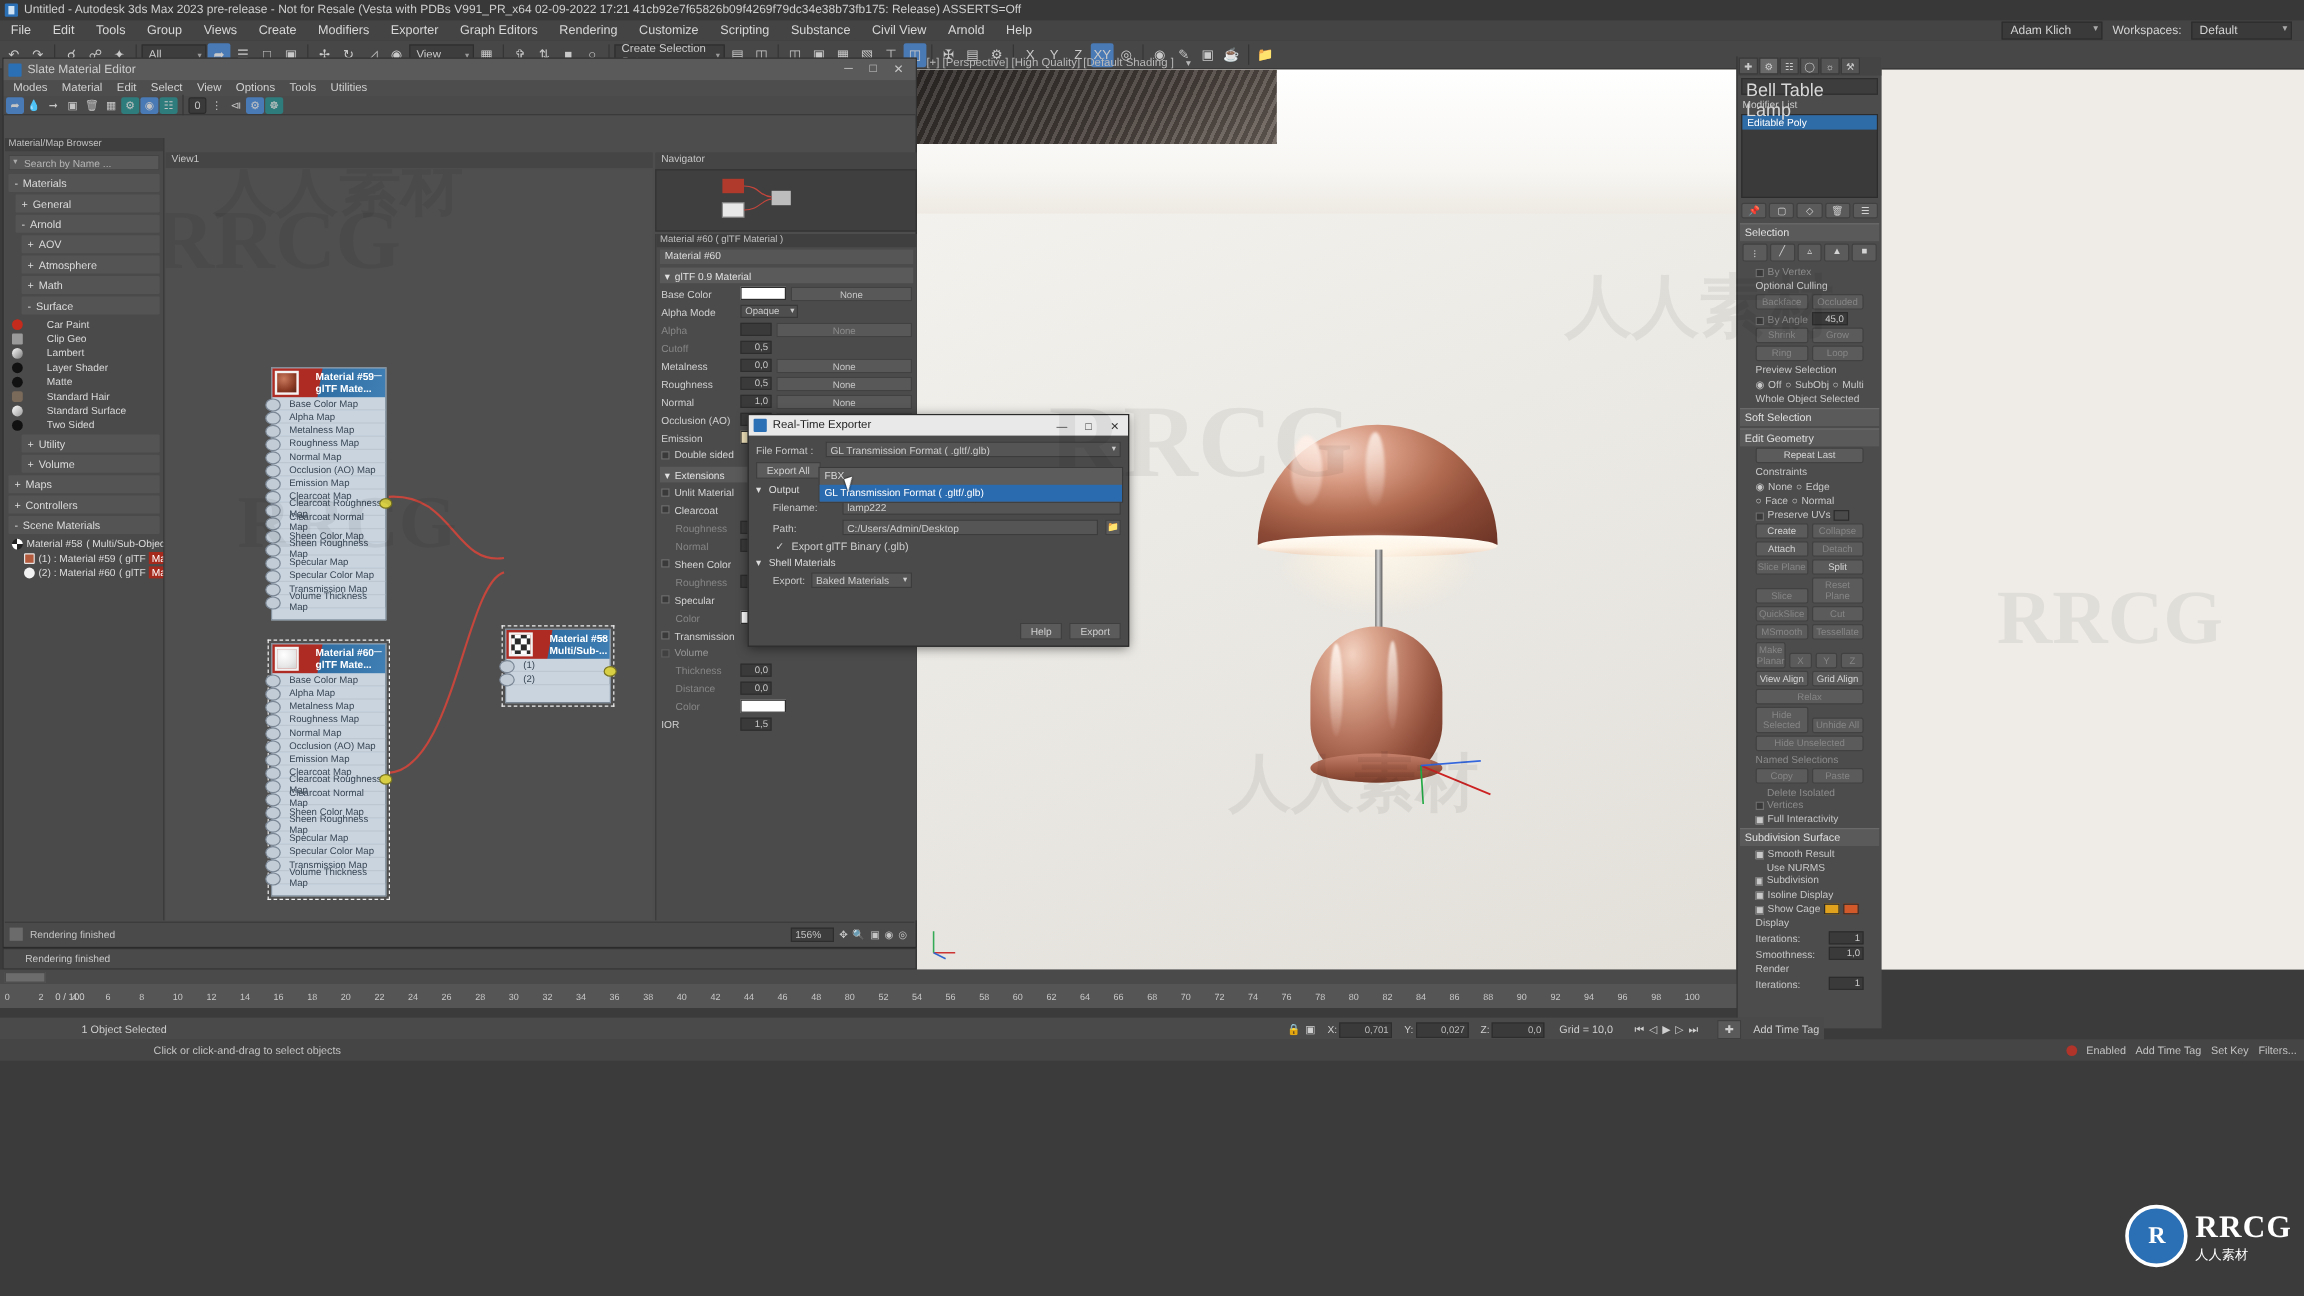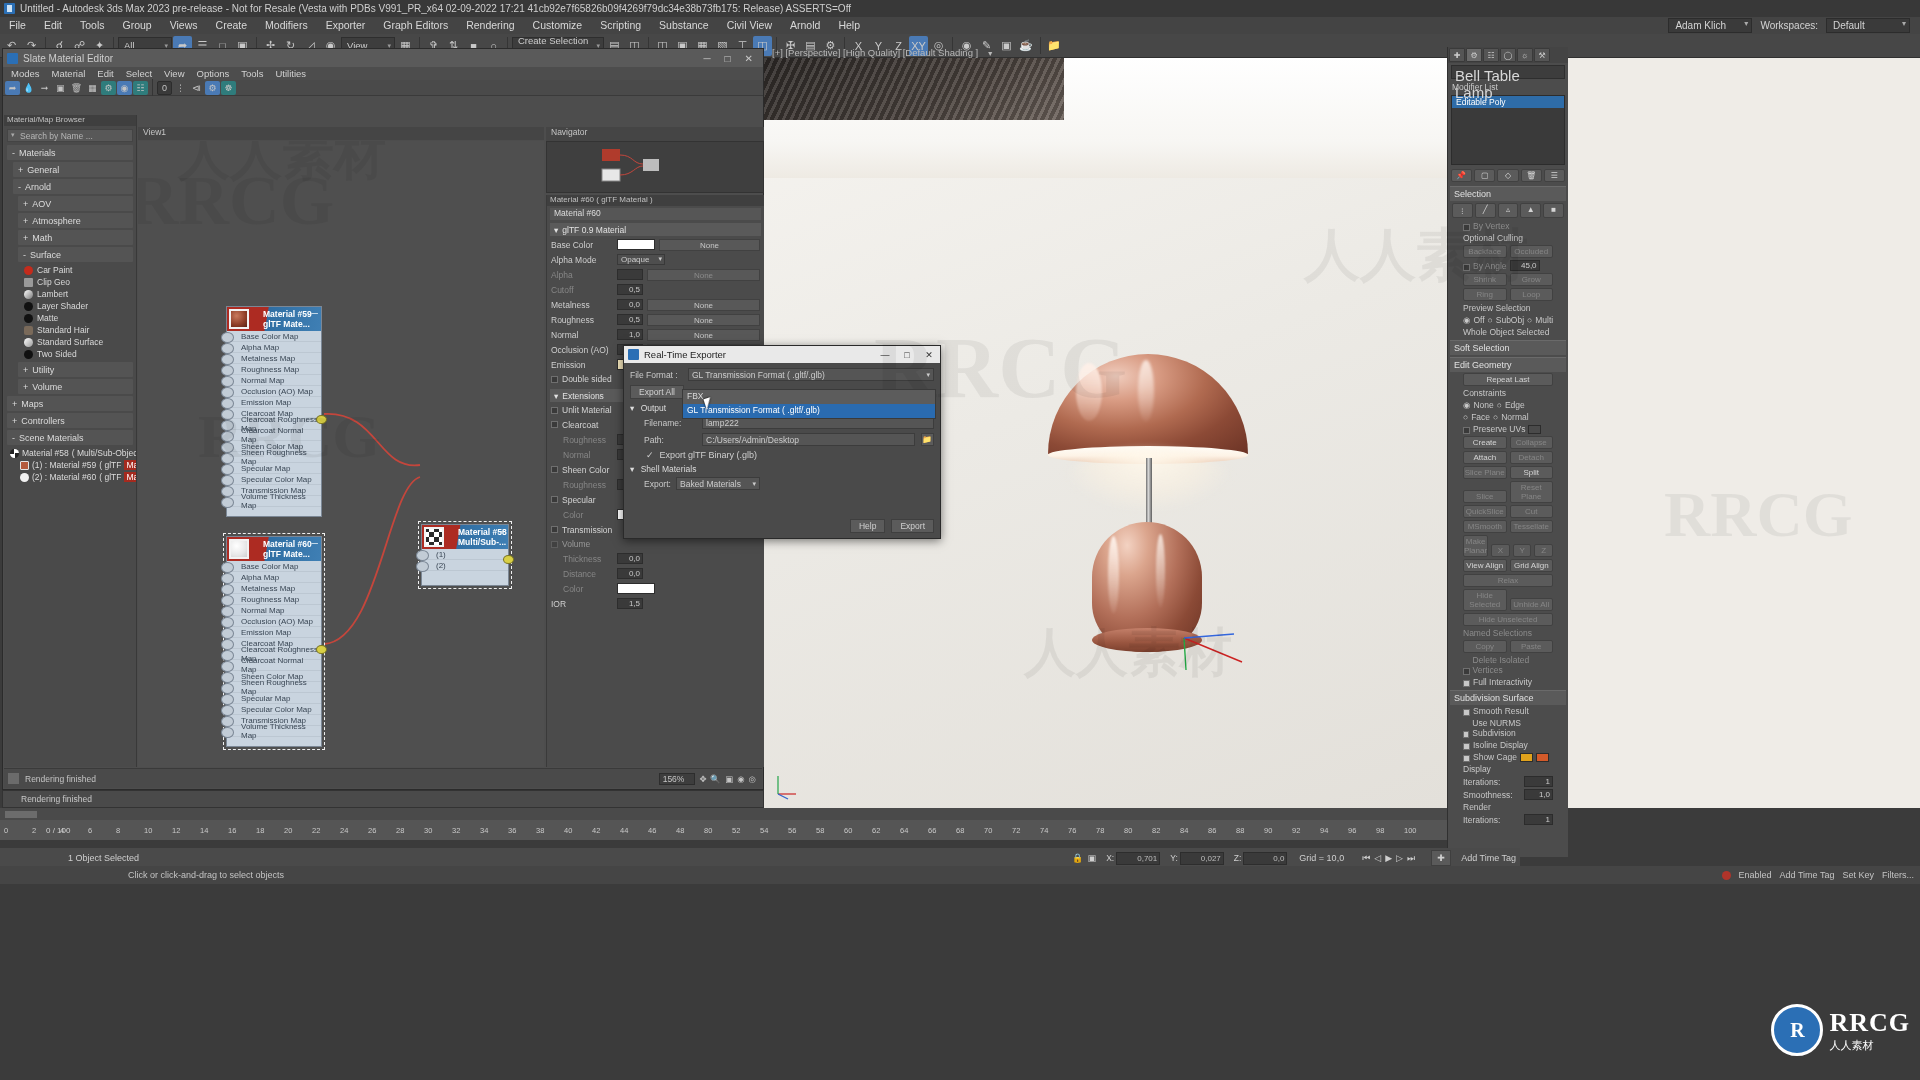--- a/index.html
+++ b/index.html
@@ -127,21 +127,21 @@
   .browser { position:absolute; left:1px; top:66px; width:133px; bottom:22px; background:#4a4a4a;
     border-right:1px solid #393939; overflow:hidden; }
   .br-head { height:11px; background:#3f3f3f; font-size:8px; color:#c0c0c0; padding-left:3px; }
   .br-search { margin:3px 3px; height:13px; background:#585858; border:1px solid #444;
     font-size:8.5px; color:#b6b6b6; padding:1px 3px 1px 12px; position:relative; }
   .br-search:before { content:"\25BE"; position:absolute; left:3px; top:1px; font-size:7px; color:#aaa; }
   .br-item { height:15px; background:#545454; margin:2px 3px; font-size:9px; color:#dcdcdc;
     display:flex; align-items:center; padding-left:5px; border-radius:1px; }
   .br-item.l2 { margin-left:9px; }
   .br-leaf { height:12px; font-size:8.5px; color:#dadada; display:flex; align-items:center;
-    padding-left:20px; gap:4px; }
+    padding-left:6px; gap:20px; }
   .mball { width:9px; height:9px; border-radius:50%; flex:none; }
   .sm-row { font-size:8.5px; color:#dcdcdc; display:flex; align-items:center; gap:3px;
     padding:1px 0 1px 6px; white-space:nowrap; }
   .sm-row .tag { background:#a52a1e; color:#fff; padding:0 2px; }
 
   
   .canvas { position:absolute; left:135px; top:92px; width:406px; bottom:22px;
     background:#4f4f4f; overflow:hidden; }
   .canvas-tab { position:absolute; left:135px; top:78px; width:406px; height:13px;
     background:#454545; font-size:8.5px; color:#c6c6c6; padding-left:5px; }

